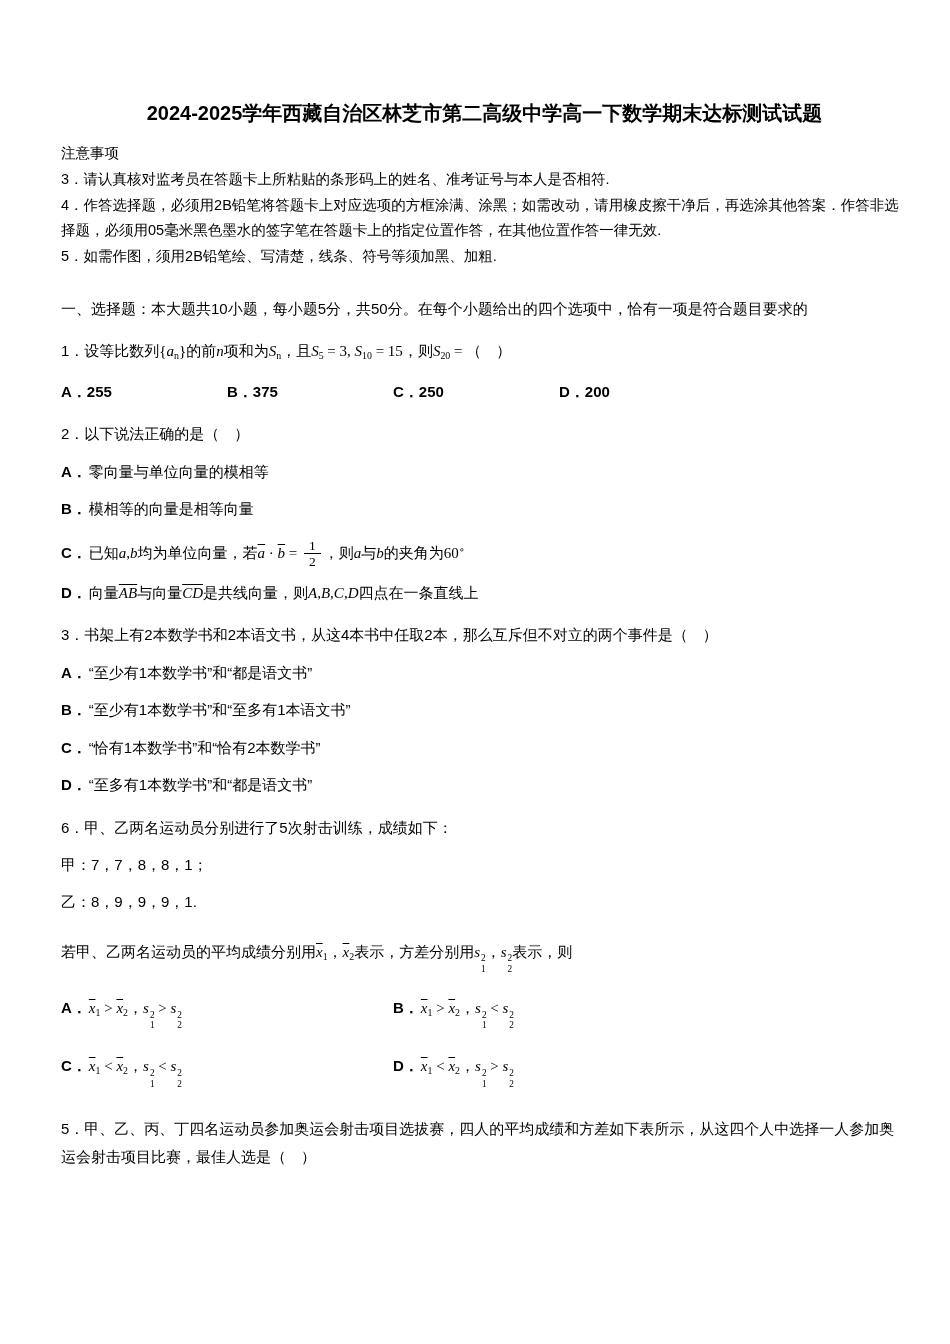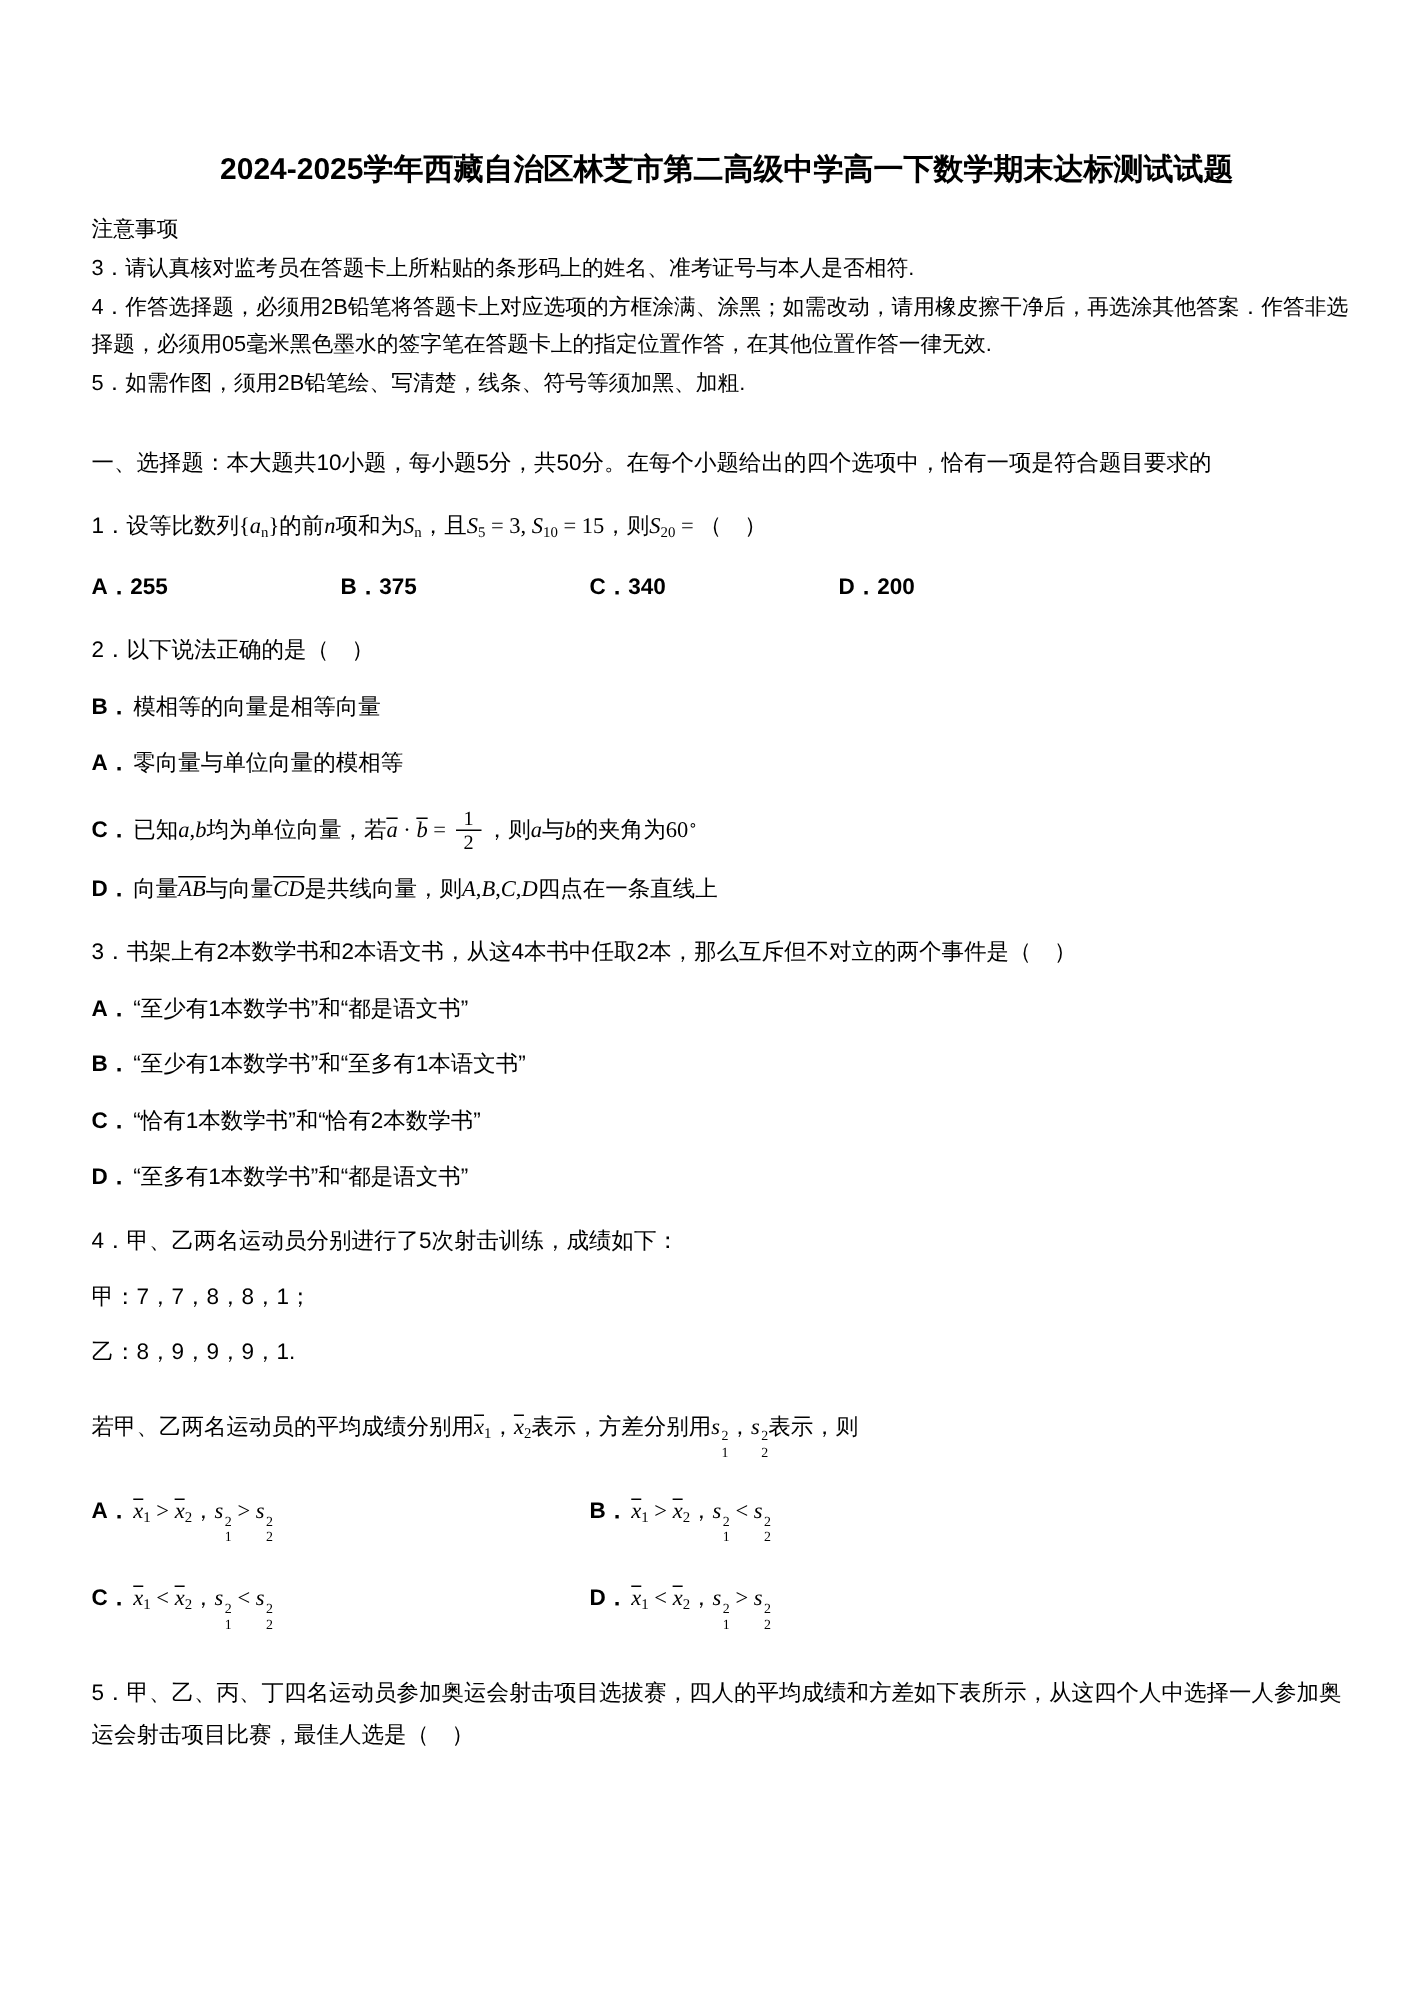--- a/index.html
+++ b/index.html
@@ -87,32 +87,32 @@
     <div class="note-line">5．如需作图，须用2B铅笔绘、写清楚，线条、符号等须加黑、加粗.</div>
   </div>
 
   <div class="section-header">一、选择题：本大题共10小题，每小题5分，共50分。在每个小题给出的四个选项中，恰有一项是符合题目要求的</div>
 
   <div class="question">
     <div class="stem"><span>1．设等比数列</span><span class="mn">{</span><span class="mn"><span class="mv">a</span><sub>n</sub></span><span class="mn">}</span><span>的前</span><span class="mv">n</span><span>项和为</span><span class="mn"><span class="mv">S</span><sub>n</sub></span><span>，且</span><span class="mn"><span class="mv">S</span><sub>5</sub></span><span class="mn"> = 3, </span><span class="mn"><span class="mv">S</span><sub>10</sub></span><span class="mn"> = 15</span><span>，则</span><span class="mn"><span class="mv">S</span><sub>20</sub></span><span class="mn"> = </span><span>（　）</span></div>
     <div class="q1-opts">
       <span class="q1-opt">A．255</span>
       <span class="q1-opt">B．375</span>
-      <span class="q1-opt">C．340</span>
+      <span class="q1-opt">C．250</span>
       <span class="q1-opt">D．200</span>
     </div>
   </div>
 
   <div class="question">
     <div class="stem">2．以下说法正确的是（　）</div>
     <div class="opt-line">
-      <b class="opt-label">B．</b><span class="opt-text">模相等的向量是相等向量</span>
+      <b class="opt-label">A．</b><span class="opt-text">零向量与单位向量的模相等</span>
     </div>
     <div class="opt-line">
-      <b class="opt-label">A．</b><span class="opt-text">零向量与单位向量的模相等</span>
+      <b class="opt-label">B．</b><span class="opt-text">模相等的向量是相等向量</span>
     </div>
     <div class="opt-line opt-frac-line">
       <b class="opt-label">C．</b><span class="opt-text"><span>已知</span><span class="mv">a</span><span class="mn">,</span><span class="mv">b</span><span>均为单位向量，若</span><span class="mv ol">a</span><span class="mn"> · </span><span class="mv ol">b</span><span class="mn"> = </span><span class="frac"><span class="num">1</span><span class="den">2</span></span><span>，则</span><span class="mv">a</span><span>与</span><span class="mv">b</span><span>的夹角为</span><span class="mn"><span>60</span><sup>∘</sup></span></span>
     </div>
     <div class="opt-line">
       <b class="opt-label">D．</b><span class="opt-text"><span>向量</span><span class="mv ol">AB</span><span>与向量</span><span class="mv ol">CD</span><span>是共线向量，则</span><span class="mv">A</span><span class="mn">,</span><span class="mv">B</span><span class="mn">,</span><span class="mv">C</span><span class="mn">,</span><span class="mv">D</span><span>四点在一条直线上</span></span>
     </div>
   </div>
 
   <div class="question">
@@ -125,21 +125,21 @@
     </div>
     <div class="opt-line">
       <b class="opt-label">C．</b><span class="opt-text">“恰有1本数学书”和“恰有2本数学书”</span>
     </div>
     <div class="opt-line">
       <b class="opt-label">D．</b><span class="opt-text">“至多有1本数学书”和“都是语文书”</span>
     </div>
   </div>
 
   <div class="question">
-    <div class="stem">4．甲、乙两名运动员分别进行了5次射击训练，成绩如下：</div>
+    <div class="stem">6．甲、乙两名运动员分别进行了5次射击训练，成绩如下：</div>
     <div class="score-line">甲：7，7，8，8，1；</div>
     <div class="score-line">乙：8，9，9，9，1.</div>
     <div class="q4-stem2"><span>若甲、乙两名运动员的平均成绩分别用</span><span class="mn"><span class="mv ol">x</span><sub>1</sub></span><span class="mn">，</span><span class="mn"><span class="mv ol">x</span><sub>2</sub></span><span>表示，方差分别用</span><span class="mn"><span class="mv">s</span><span class="stk">
             <span>2</span>
             <span>1</span>
           </span></span><span class="mn">，</span><span class="mn"><span class="mv">s</span><span class="stk">
             <span>2</span>
             <span>2</span>
           </span></span><span>表示，则</span></div>
     <div class="q4-opts">

